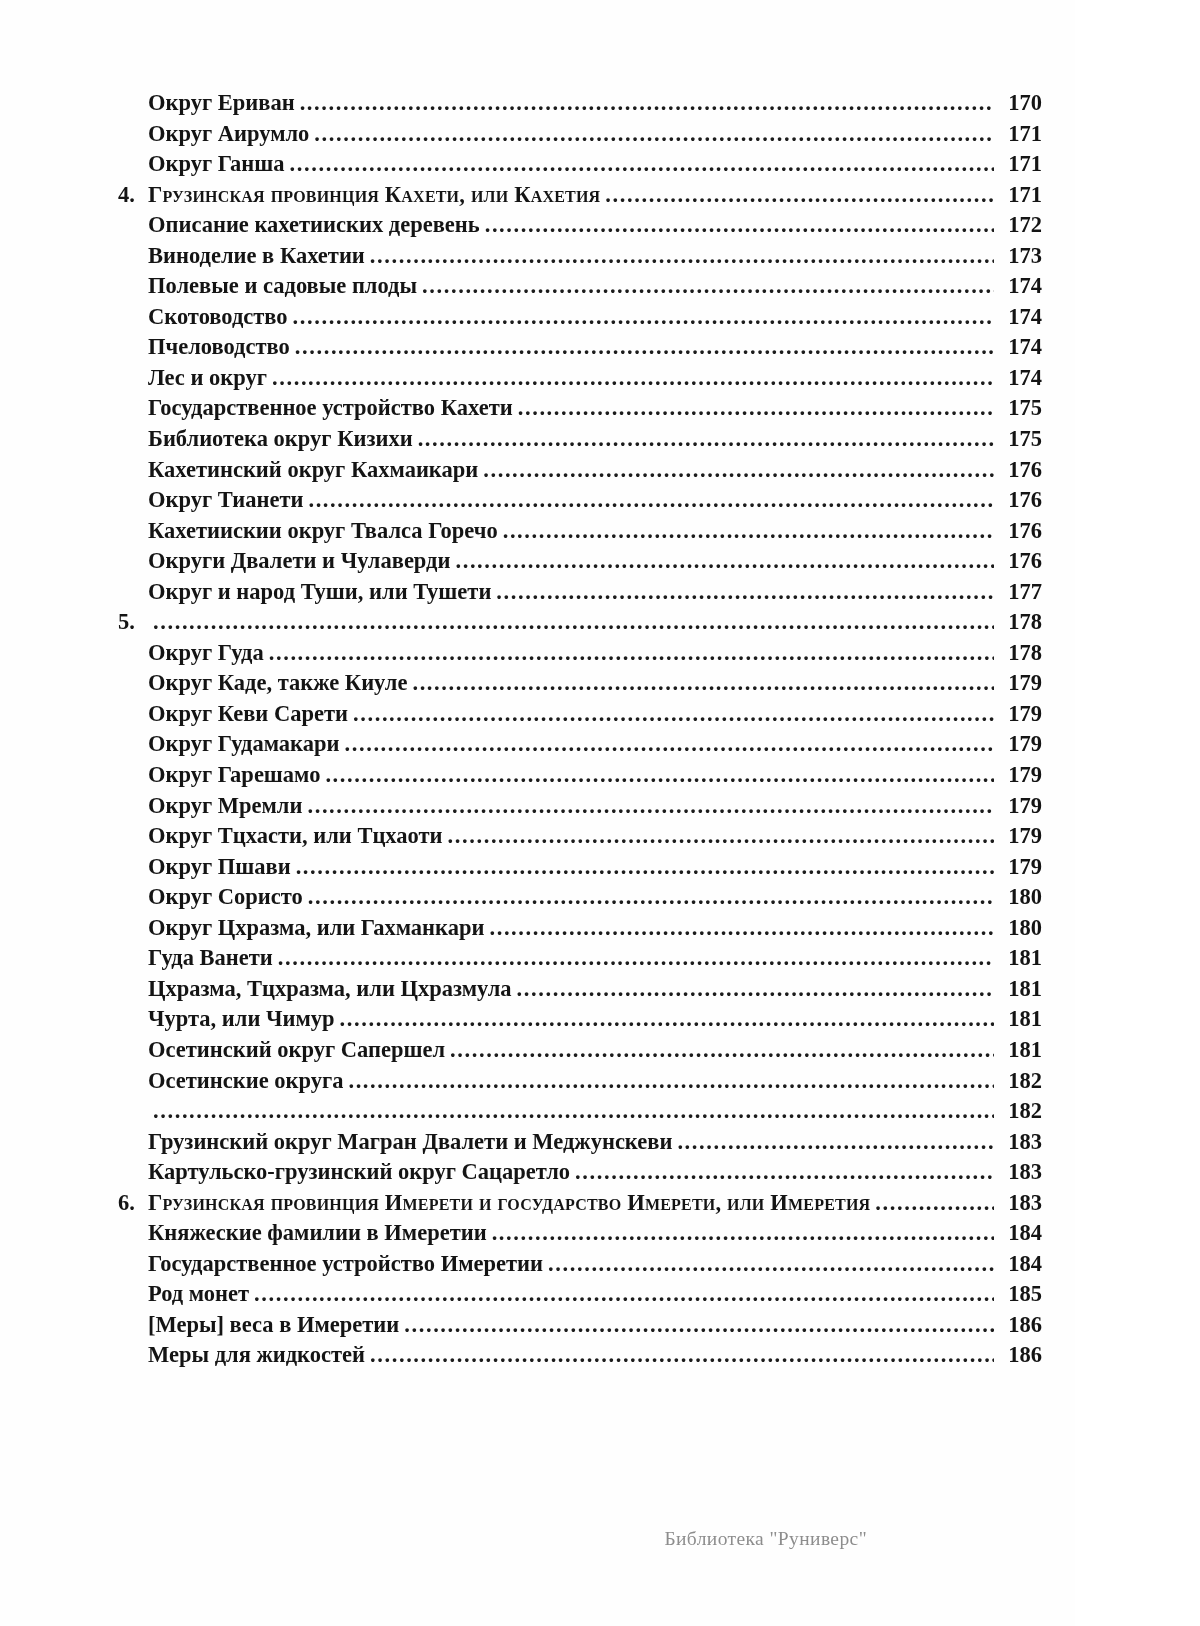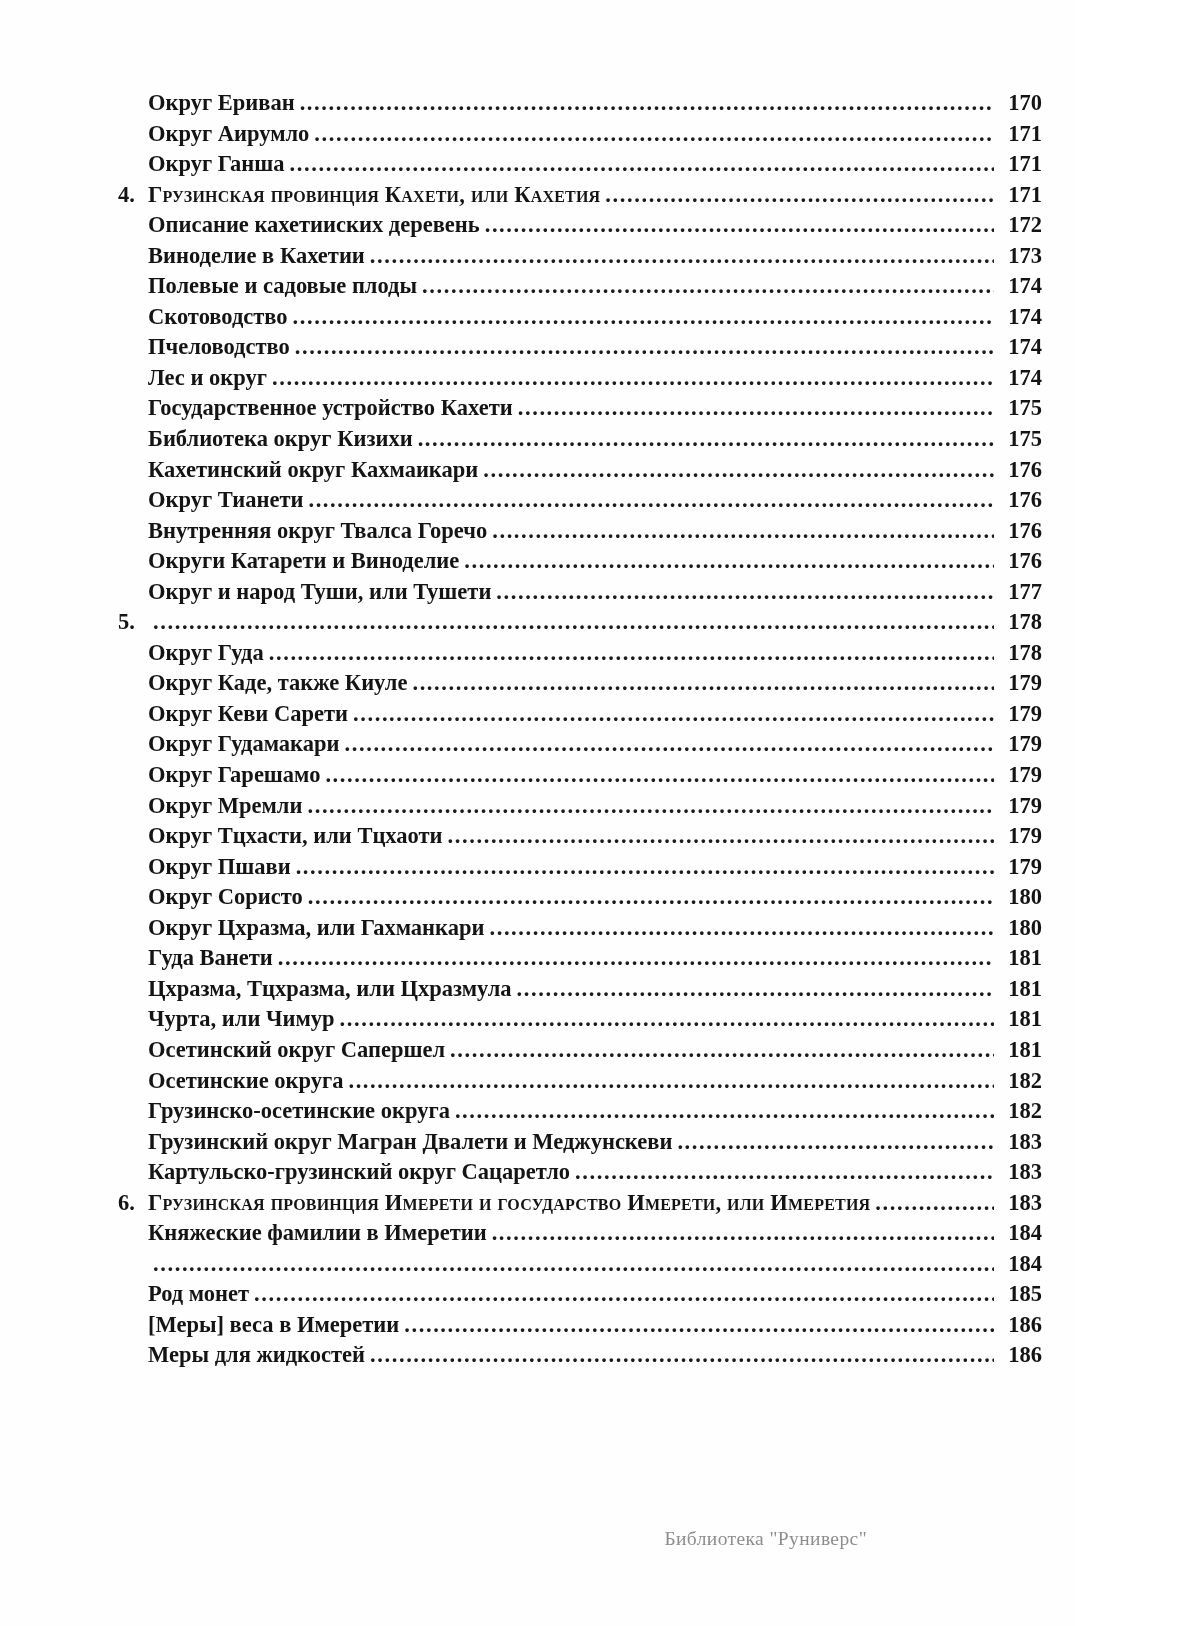--- a/index.html
+++ b/index.html
@@ -168,28 +168,28 @@
 
   <div class="entry sub">
     <span class="num"></span>
     <span class="title">Округ Тианети</span>
     <span class="leader"></span>
     <span class="page-num">176</span>
   </div>
 
   <div class="entry sub">
     <span class="num"></span>
-    <span class="title">Внутренняя округ Твалса Горечо</span>
+    <span class="title">Кахетиискии округ Твалса Горечо</span>
     <span class="leader"></span>
     <span class="page-num">176</span>
   </div>
 
   <div class="entry sub">
     <span class="num"></span>
-    <span class="title">Округи Катарети и Виноделие</span>
+    <span class="title">Округи Двалети и Чулаверди</span>
     <span class="leader"></span>
     <span class="page-num">176</span>
   </div>
 
   <div class="entry sub">
     <span class="num"></span>
     <span class="title">Округ и народ Туши, или Тушети</span>
     <span class="leader"></span>
     <span class="page-num">177</span>
   </div>
@@ -300,21 +300,20 @@
 
   <div class="entry sub">
     <span class="num"></span>
     <span class="title">Осетинские округа</span>
     <span class="leader"></span>
     <span class="page-num">182</span>
   </div>
 
   <div class="entry sub">
     <span class="num"></span>
-    <span class="title">Грузинско-осетинские округа</span>
     <span class="leader"></span>
     <span class="page-num">182</span>
   </div>
 
   <div class="entry sub">
     <span class="num"></span>
     <span class="title">Грузинский округ Магран Двалети и Меджунскеви</span>
     <span class="leader"></span>
     <span class="page-num">183</span>
   </div>
@@ -335,20 +334,21 @@
 
   <div class="entry sub">
     <span class="num"></span>
     <span class="title">Княжеские фамилии в Имеретии</span>
     <span class="leader"></span>
     <span class="page-num">184</span>
   </div>
 
   <div class="entry sub">
     <span class="num"></span>
+    <span class="title">Государственное устройство Имеретии</span>
     <span class="leader"></span>
     <span class="page-num">184</span>
   </div>
 
   <div class="entry sub">
     <span class="num"></span>
     <span class="title">Род монет</span>
     <span class="leader"></span>
     <span class="page-num">185</span>
   </div>

